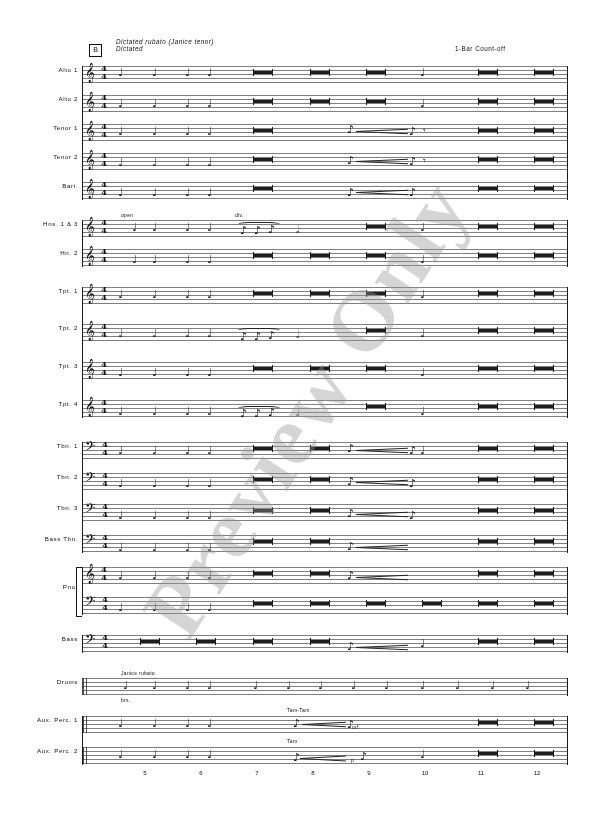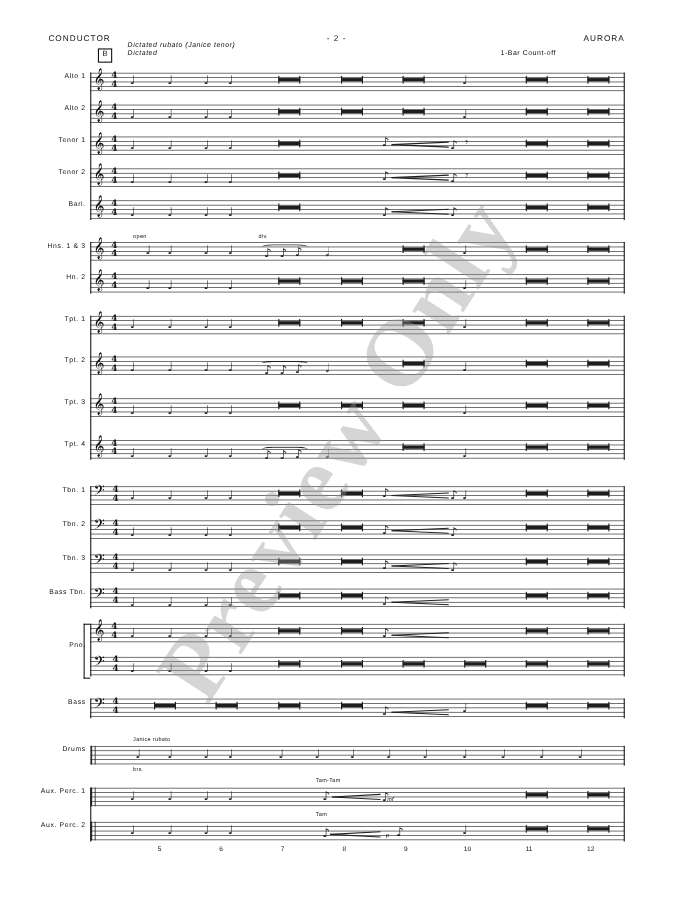--- a/index.html
+++ b/index.html
@@ -233,25 +233,20 @@
     color: rgba(150,150,150,0.40);
     font-family: "Liberation Serif", serif;
     white-space: nowrap;
   }
 </style>
 </head>
 <body>
 
 <div id="page">
 
-  <div class="hdr">
-    <div class="left">CONDUCTOR</div>
-    <div class="mid">- 2 -</div>
-    <div class="right">AURORA</div>
-  </div>
 
   <div class="rehearsal">B</div>
   <div class="tempo it" style="left:116px; top:38px;">Dictated rubato (Janice tenor)</div>
   <div class="tempo it" style="left:116px; top:45px;">Dictated</div>
   <div class="tempo" style="left:455px; top:45px;">1-Bar Count-off</div>
 
   <div class="score">
 
     <div class="staffgroup" style="top:14px;left:0;width:612px;height:18px;">
       <div class="lblwrap">

